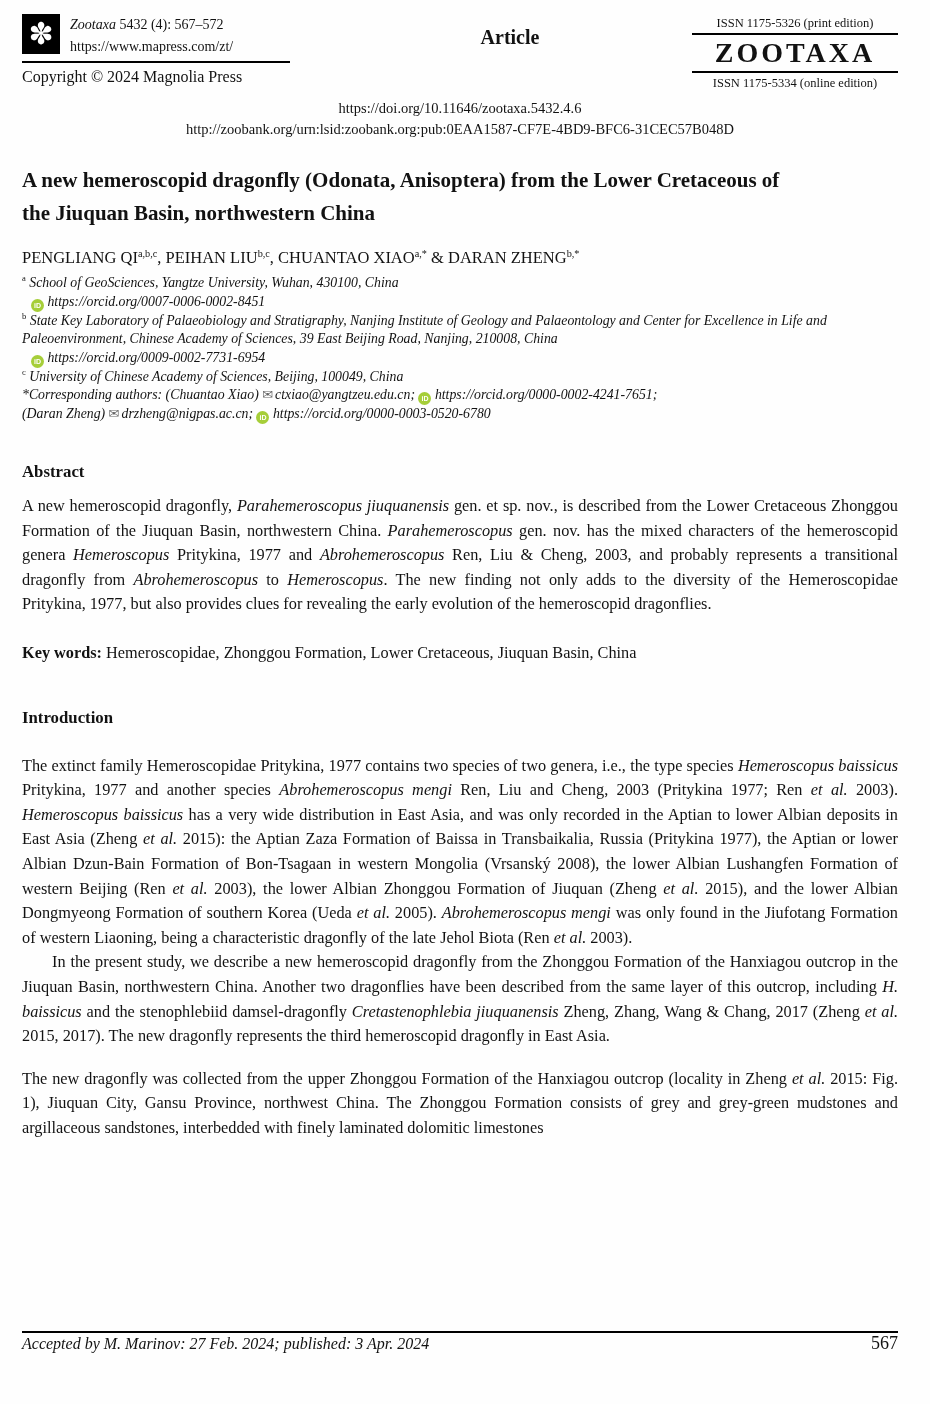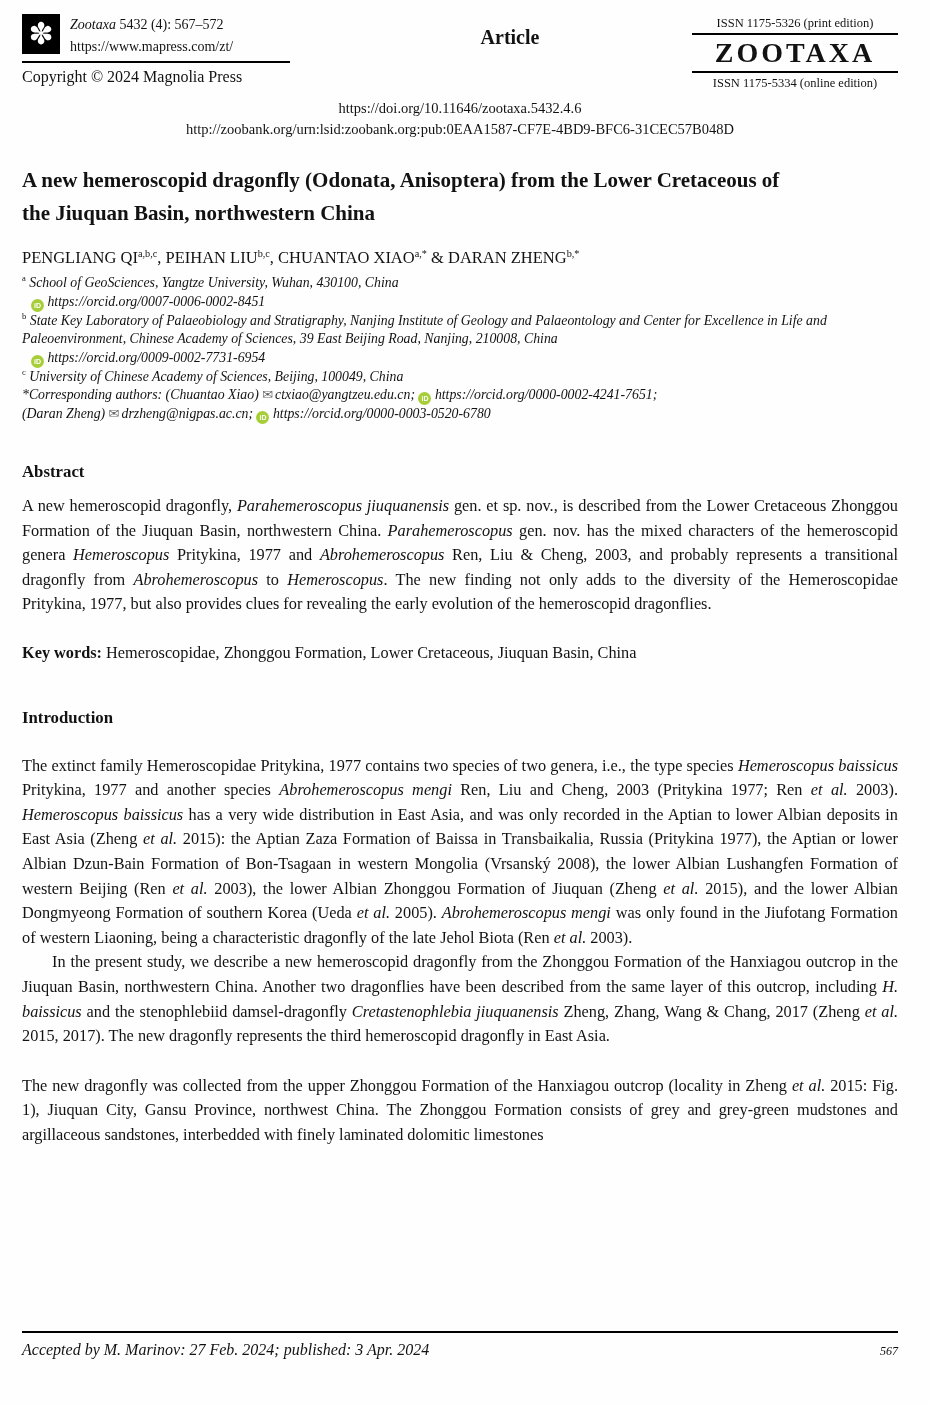--- a/index.html
+++ b/index.html
@@ -65,30 +65,30 @@
   
   .sec-heading { font-size:16.8px; font-weight:bold; line-height:23px; }
   .body-text { font-size:16.3px; line-height:24.6px; text-align:justify; margin:0; }
   .abstract-heading { margin-top:36px; }
   .abstract-body { margin-top:11px; }
   .keywords { margin-top:24px; text-align:left; }
   .intro-heading { margin-top:40px; }
   .intro-body { margin-top:25px; }
   .para-indent { text-indent:30px; }
   .methods-heading { margin-top:40px; }
-  .methods-body { margin-top:25px; }
+  .methods-body { margin-top:18px; }
 
   
   .footer {
     position:absolute; left:22px; right:32px; top:1331px;
-    border-top:2px solid #000; padding-top:8px;
+    border-top:2px solid #000; padding-top:0;
     display:flex; justify-content:space-between; align-items:baseline;
   }
   .footer-note { font-style:italic; font-size:16px; }
-  .page-number { font-size:12px;font-style:italic; }
+  .page-number { font-size:18px; }
 </style>
 </head>
 <body>
 
 <div class="page">
   <div class="content">
 
     <div class="header">
       <div class="h-left">
         <div class="h-left-top">

